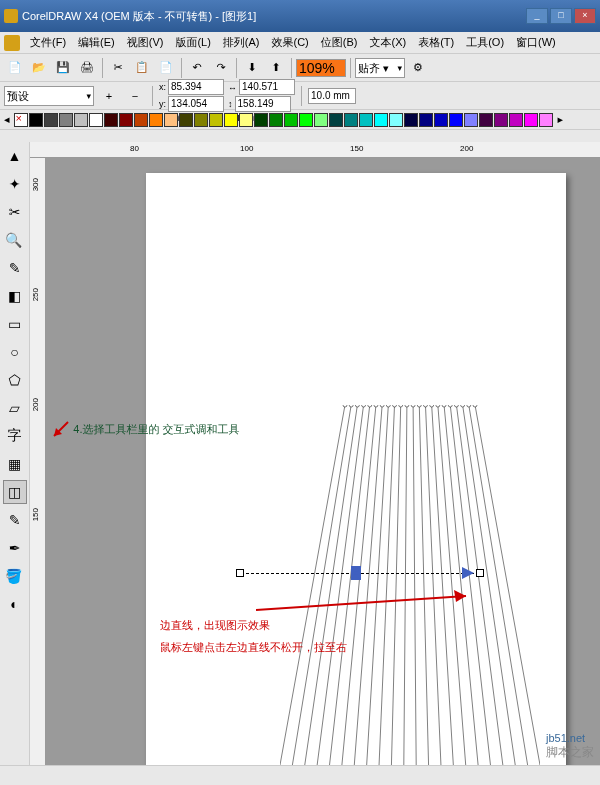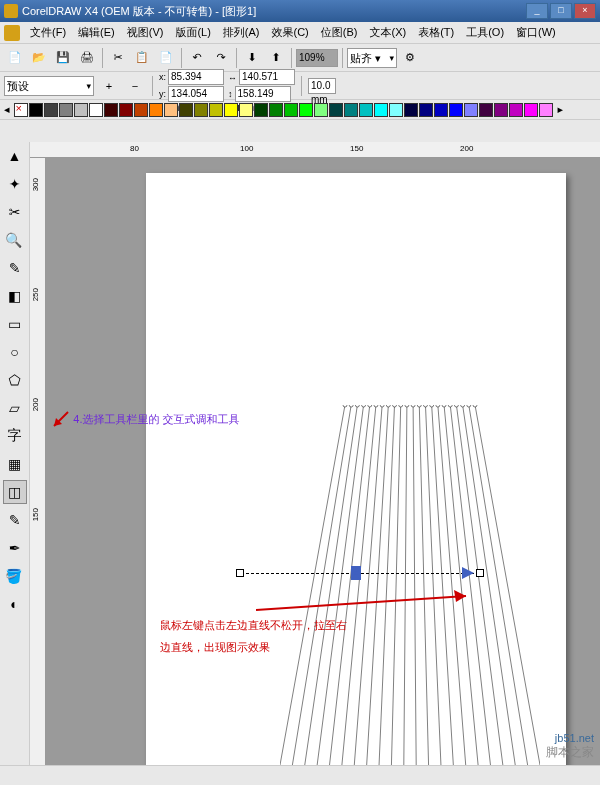--- a/index.html
+++ b/index.html
@@ -1,17 +1,17 @@
 <!DOCTYPE html>
 <html><head>
 <meta charset="utf-8">
 <style>
 *{margin:0;padding:0;box-sizing:border-box;font-family:"Microsoft YaHei",SimSun,sans-serif;font-size:11px}
 body{width:600px;height:785px;background:#e8e8e8;overflow:hidden;position:relative}
-.titlebar{height:22px;background:linear-gradient(#4a7ab8,#2d5a94);display:flex;align-items:center;padding:0 4px;color:#fff}
+.titlebar{height:32px;background:linear-gradient(#4a7ab8,#2d5a94);display:flex;align-items:center;padding:0 4px;color:#fff}
 .titlebar .icon{width:14px;height:14px;background:#d4a017;margin-right:4px;border-radius:2px}
 .titlebar .spacer{flex:1}
 .titlebar .winbtn{width:22px;height:16px;background:#5a8bc4;margin-left:2px;border:1px solid #3a6a9a;text-align:center;line-height:12px;font-size:9px}
 .menubar{height:22px;background:#e8e8e8;display:flex;align-items:center;padding:0 4px;border-bottom:1px solid #ccc}
 .menubar .mi{padding:2px 6px;cursor:pointer}
 .toolbar{height:28px;background:#e8e8e8;display:flex;align-items:center;padding:0 4px;border-bottom:1px solid #ccc;gap:2px}
 .tbtn{width:22px;height:22px;border:1px solid transparent;display:flex;align-items:center;justify-content:center;cursor:pointer}
 .prop{height:28px;background:#e8e8e8;display:flex;align-items:center;padding:0 4px;border-bottom:1px solid #ccc;gap:4px}
 .sel{height:20px;border:1px solid #999;background:#fff;padding:0 14px 0 2px;position:relative;line-height:18px}
 .sel:after{content:"▾";position:absolute;right:2px;top:0;font-size:9px}
@@ -24,27 +24,27 @@
 .ruler-v .tick{position:absolute;left:1px;font-size:8px;writing-mode:vertical-rl;transform:rotate(180deg)}
 .toolbox{position:absolute;left:0;top:142px;width:30px;bottom:20px;background:#e8e8e8;border-right:1px solid #ccc;display:flex;flex-direction:column;align-items:center;padding-top:2px;gap:4px}
 .tool{width:24px;height:24px;display:flex;align-items:center;justify-content:center;cursor:pointer;border:1px solid transparent;font-size:14px}
 .tool.sel-t{border:1px solid #888;background:#d0d0d0}
 .canvas{position:absolute;left:46px;top:158px;right:0;bottom:20px;background:#9a9a9a;overflow:hidden}
 .page{position:absolute;left:100px;top:15px;width:420px;height:600px;background:#fff;box-shadow:3px 3px 6px rgba(0,0,0,.4)}
 .fan{position:absolute;left:134px;top:232px}
 .dash-line{position:absolute;border-top:1px dashed #000}
 .handle{width:8px;height:8px;border:1px solid #000;background:#fff;position:absolute}
 .slider{position:absolute;width:10px;height:14px;background:#4060c0}
-.anno1{position:absolute;left:50px;top:410px;color:#6d28d9;font-size:12px}
+.anno1{position:absolute;left:50px;top:420px;color:#14532d;font-size:12px}
 .anno2{position:absolute;left:160px;top:614px;color:#c00;font-size:15px;line-height:22px;width:420px}
 .red-arrow{position:absolute}
-.wm{position:absolute;right:6px;bottom:24px;text-align:right;color:#3a6a9a;font-size:14px;font-family:Arial}
+.wm{position:absolute;right:6px;bottom:24px;color:#3a6a9a;font-size:14px;font-family:Arial}
 .wm .cn{color:#888;font-size:12px}
 .statusbar{position:absolute;left:0;bottom:0;right:0;height:20px;background:#e8e8e8;border-top:1px solid #ccc}
-.zoom-box{width:42px;height:18px;border:1px solid #999;background:#a3a3a3;padding:0 2px;font-size:10px;line-height:16px}
+.zoom-box{width:50px;height:18px;border:1px solid #999;background:#f97316;padding:0 2px;font-size:14px;line-height:16px}
 </style>
 </head>
 <body>
 
 <div class="titlebar">
   <div class="icon"></div>
   <span>CorelDRAW X4 (OEM 版本 - 不可转售) - [图形1]</span>
   <div class="spacer"></div>
   <div class="winbtn">_</div>
   <div class="winbtn">□</div>
@@ -108,21 +108,21 @@
         <span style="font-size:9px">↔</span>
         <span class="num">140.571 mm</span>
       </div>
     <div style="display:flex;align-items:center;gap:2px">
         <span style="font-size:9px">↕</span>
         <span class="num">158.149 mm</span>
       </div>
   </div>
   <div style="width:1px;height:20px;background:#aaa;margin:0 2px"></div>
   <div style="display:flex;flex-direction:column;gap:1px">
-    <span class="num" style="width:28px">10.0 mm</span>
+    <span class="num" style="width:48px">10.0 mm</span>
   </div>
 </div>
 
 <div class="palette">
   <span style="margin-right:4px">◂</span>
   <div class="sw" style="background:#fff;position:relative">
       <span style="position:absolute;left:1px;top:-2px;color:#c00">×</span>
     </div>
   <div id="palette-host" style="display:flex">
       <div class="sw" style="background: rgb(0, 0, 0);"></div>
@@ -272,22 +272,22 @@
 </div>
 
 <div class="anno1">
   <svg width="20" height="20" style="vertical-align:middle">
       <line x1="18" y1="2" x2="4" y2="16" stroke="#c00" stroke-width="2"></line>
       <polygon points="4,16 6,8 12,14" fill="#c00"></polygon>
     </svg>
   <span>4.选择工具栏里的 交互式调和工具</span>
 </div>
 <div class="anno2">
+  <div>边直线，出现图示效果</div>
   <div>鼠标左键点击左边直线不松开，拉至右</div>
-  <div>边直线，出现图示效果</div>
 </div>
 
 <div class="wm">
   <div>jb51.net</div>
   <div class="cn">脚本之家</div>
 </div>
 
 <div class="statusbar"></div>
 
 </body></html>

